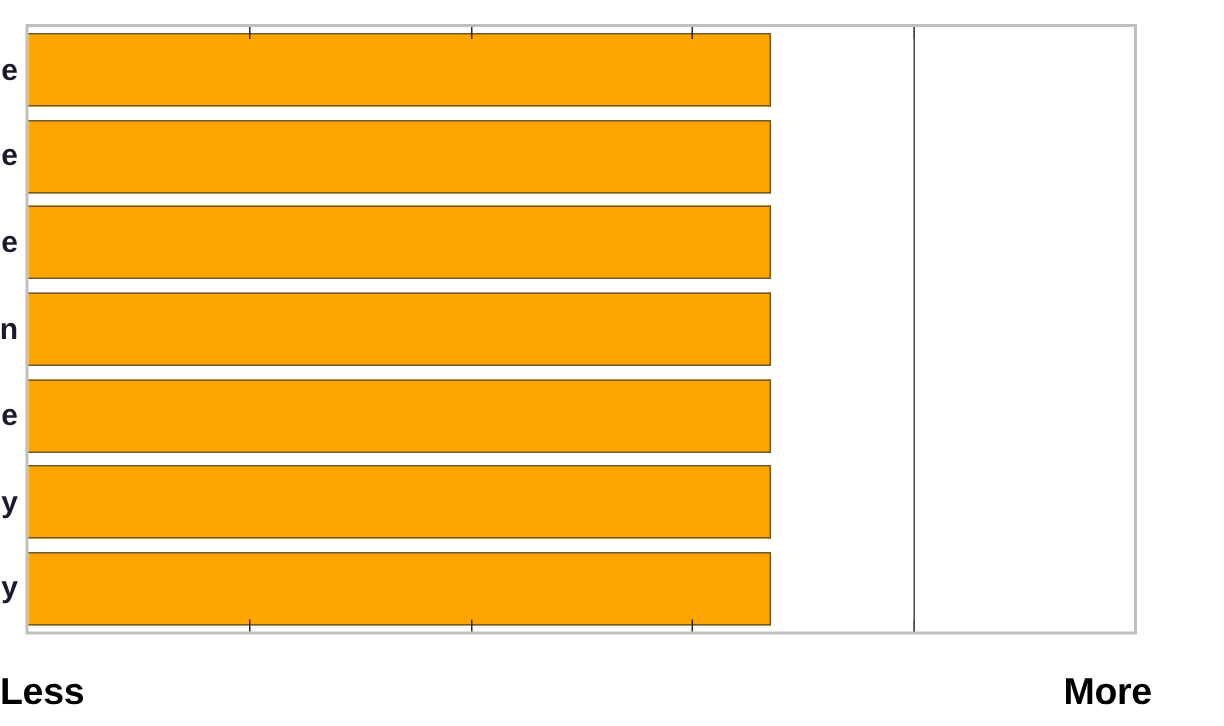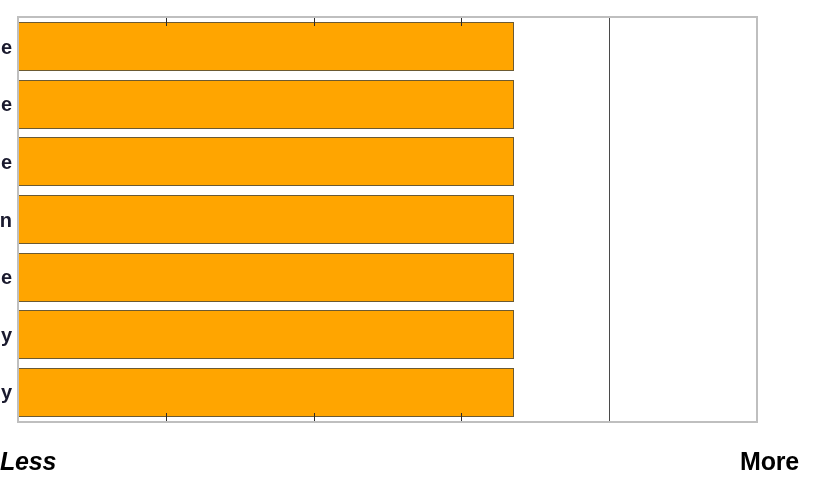--- a/index.html
+++ b/index.html
@@ -97,22 +97,22 @@
   
   .caption {
     position: absolute;
     top: 449px;
     font-size: 25px;
     font-weight: 700;
     color: #000000;
     line-height: 1;
     letter-spacing: -0.2px;
   }
-  #caption-less { left: 0px; font-style: italic; }
-  #caption-more { left: 740px; }
+  #caption-less { left: 0px; }
+  #caption-more { left: 709px; }
 </style>
 </head>
 <body>
 
 <div id="figure">
 
   <div id="plot-frame">
     <div id="plot-area">
 
     <div class="bar" style="top: 4px; height: 49px; width: 495px;"></div>

